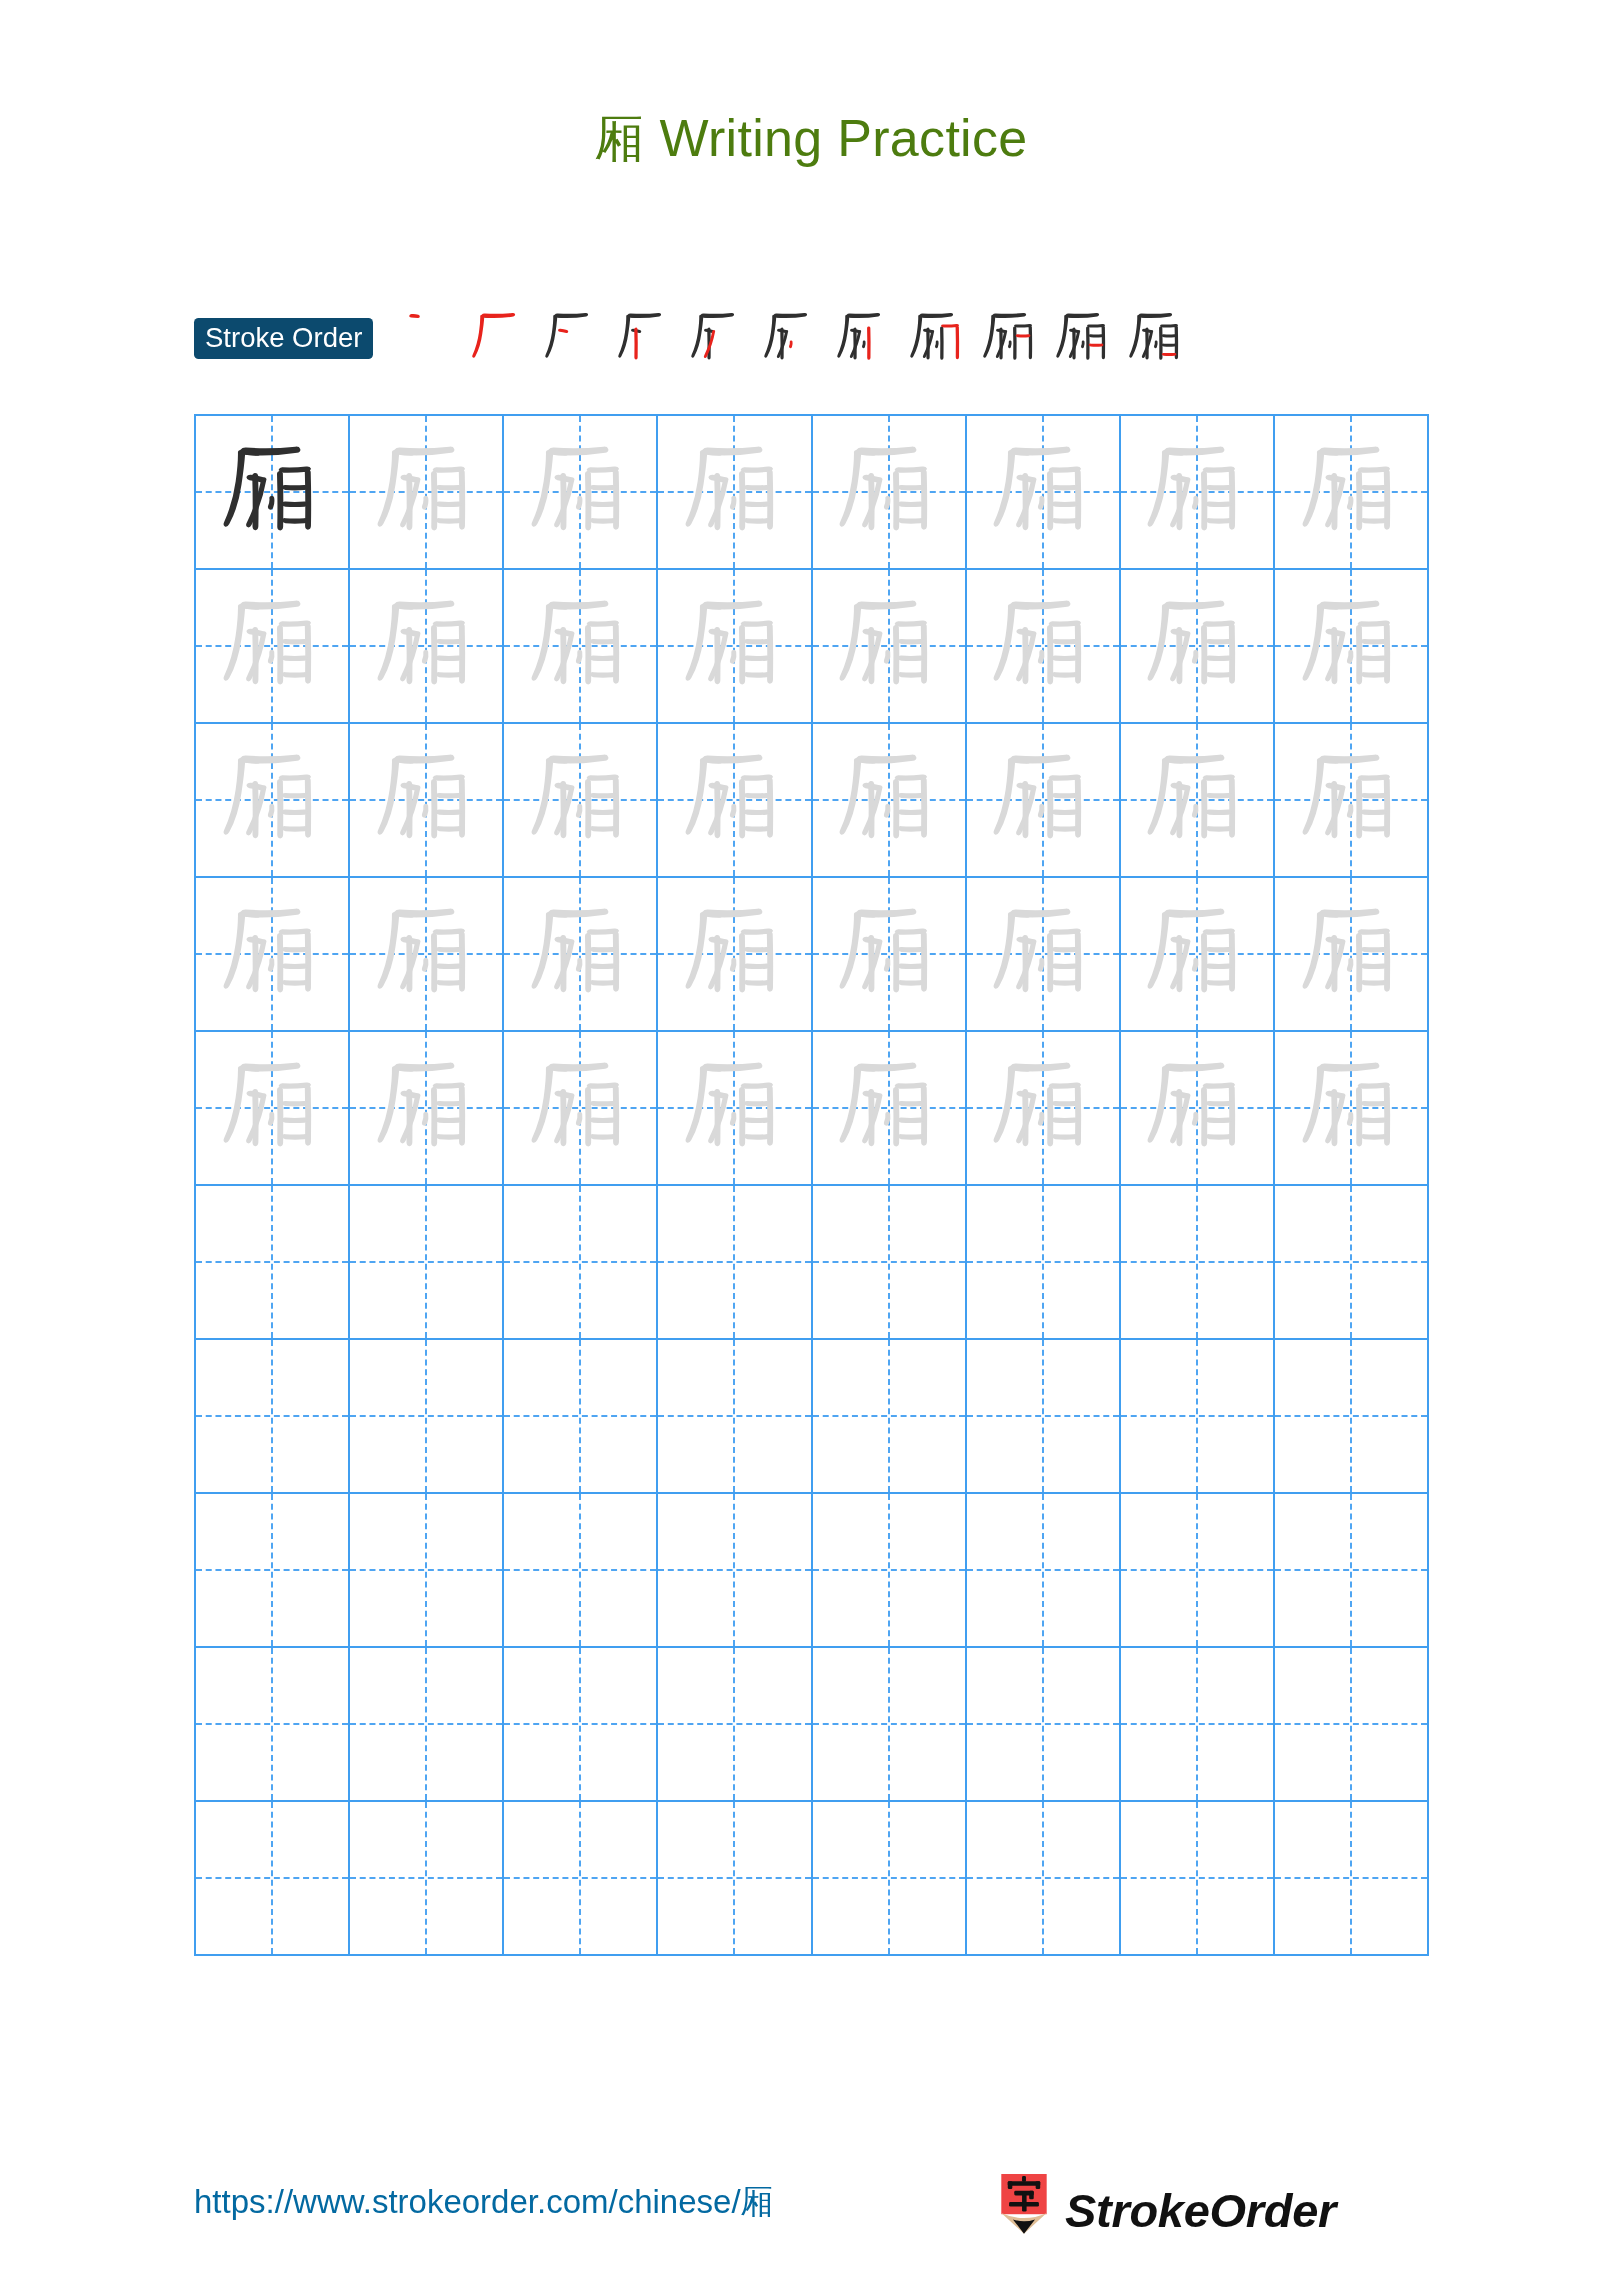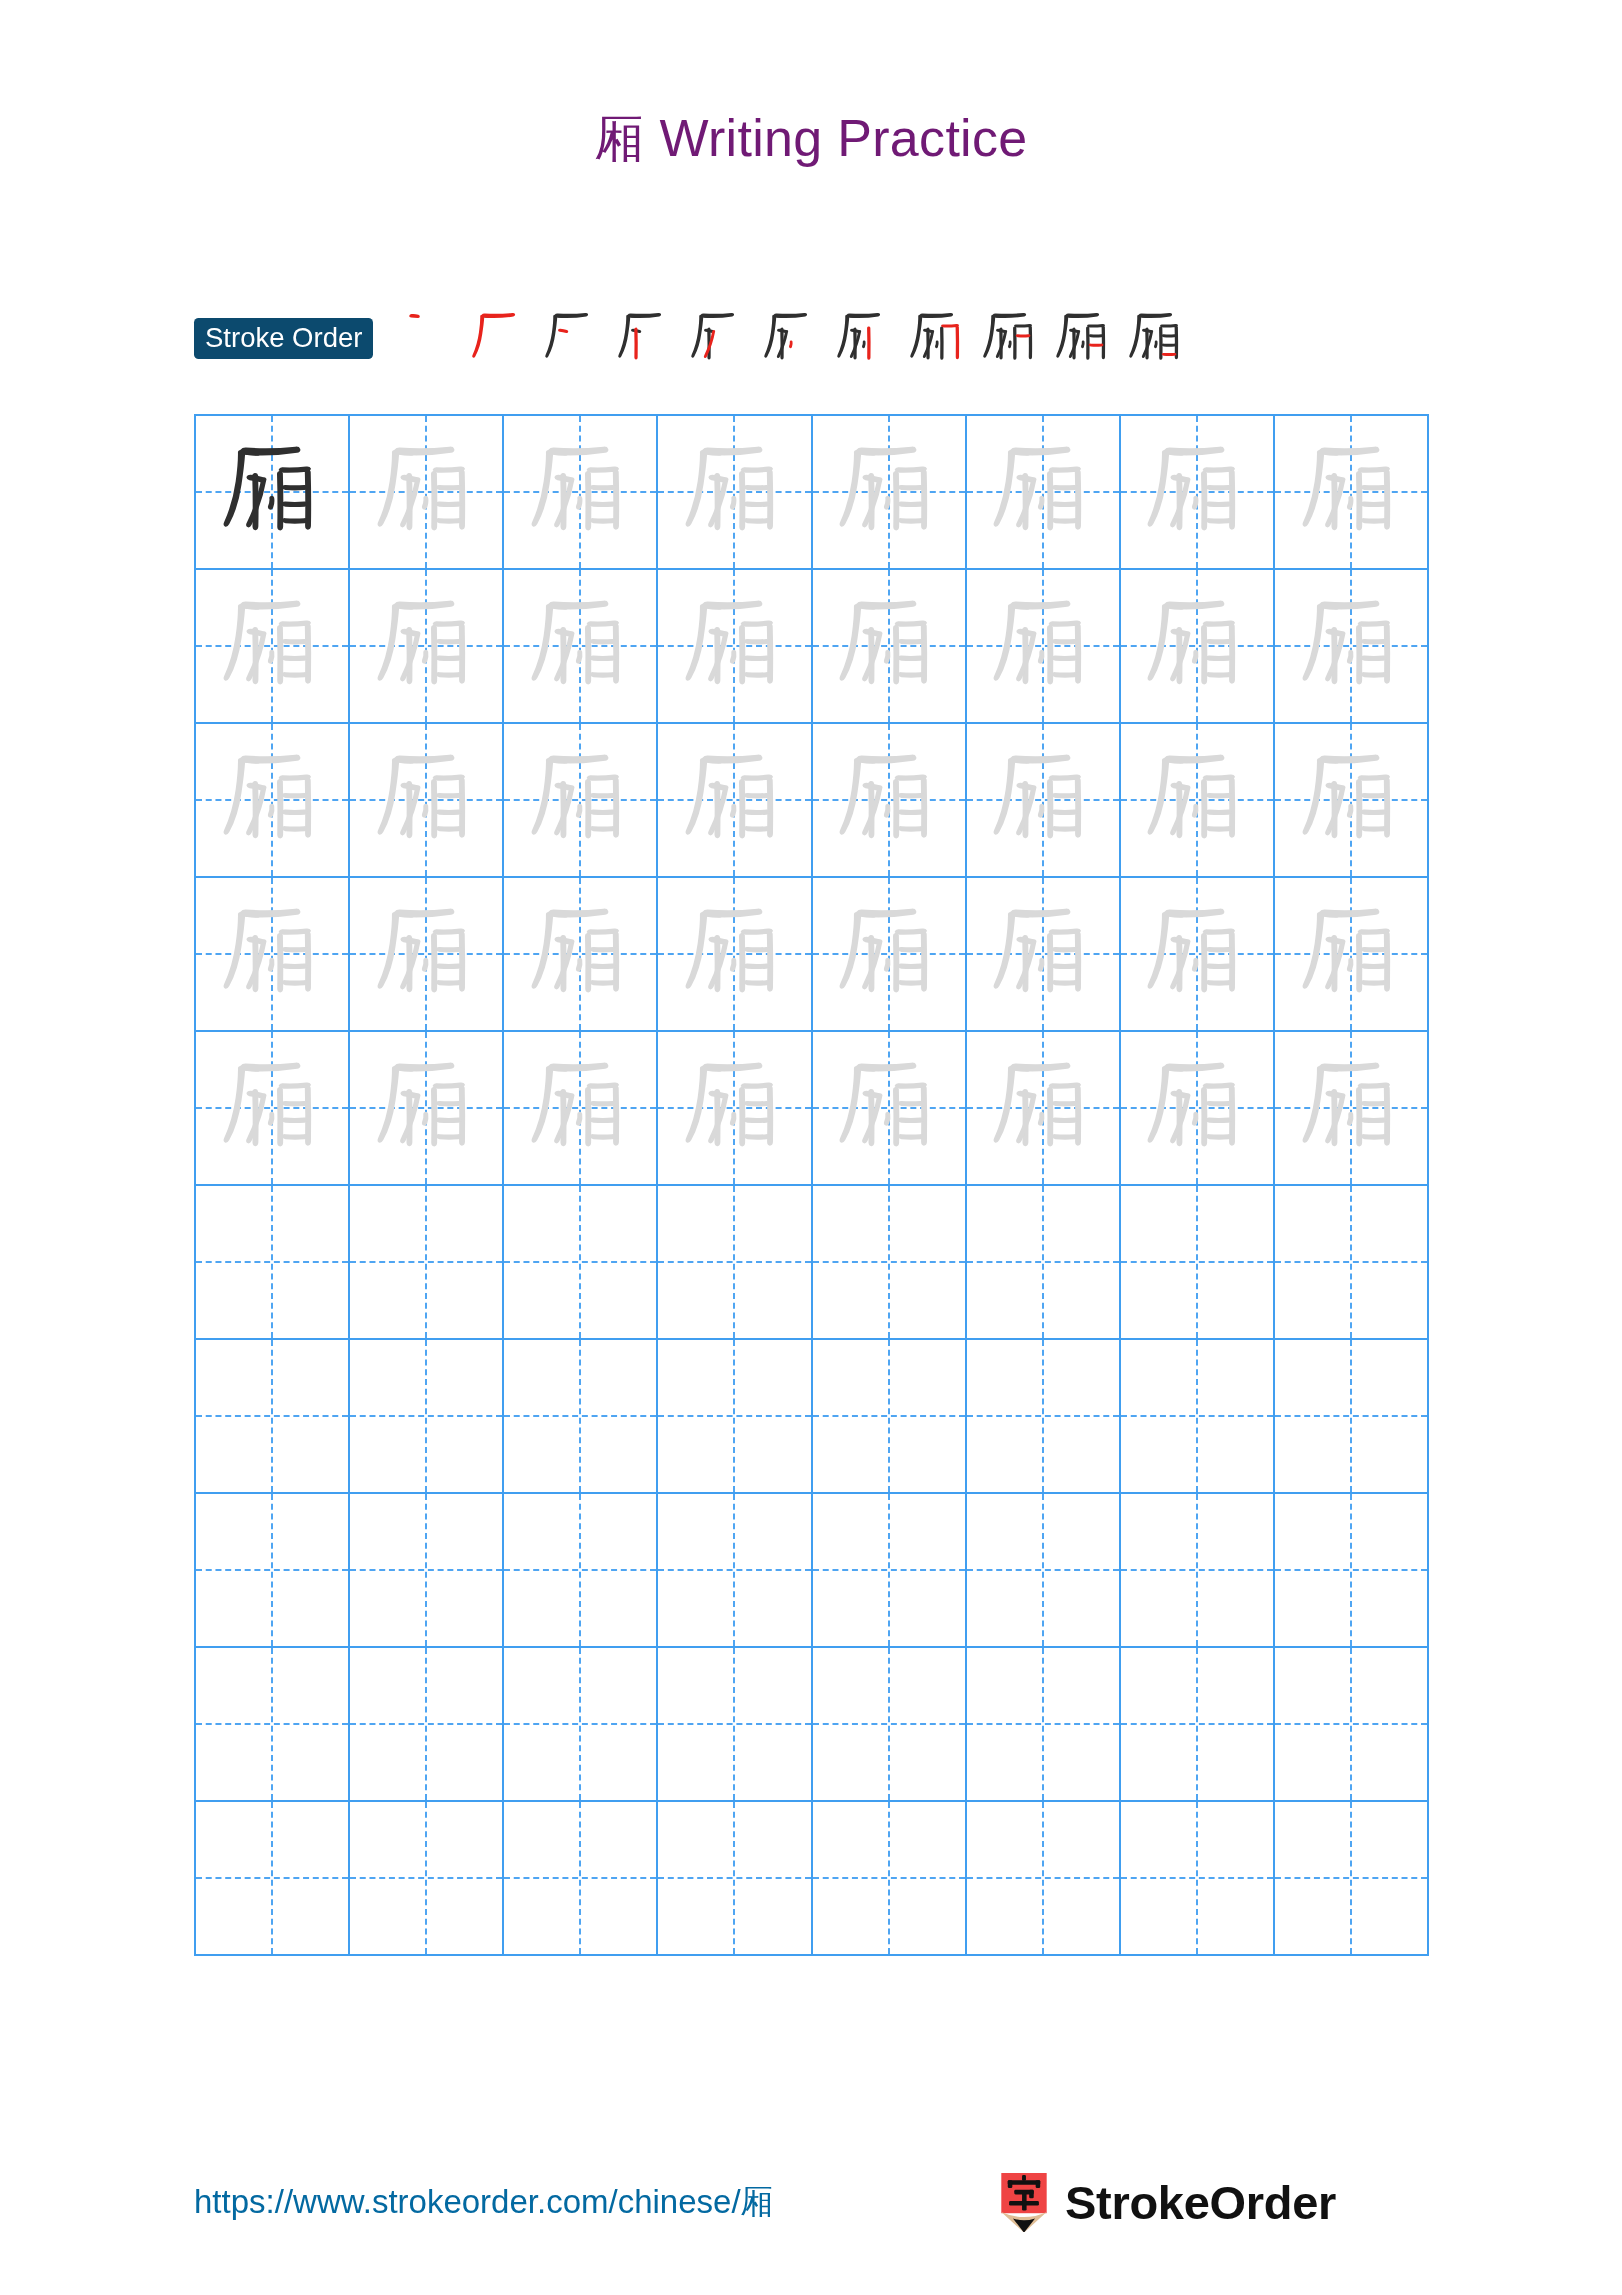--- a/index.html
+++ b/index.html
@@ -15,21 +15,21 @@
     -webkit-font-smoothing: antialiased;
   }
 
   
   #page-title {
     position: absolute;
     left: 0;
     top: 110px;
     width: 1622px;
     text-align: center;
-    color: #701a75;
+    color: #4d7c0f;
     font-size: 52px;
     font-weight: 400;
     letter-spacing: 0.3px;
     line-height: 1.1;
     white-space: nowrap;
   }
   #page-title .han {
     font-family: "DejaVu Sans", sans-serif;
     font-size: 50px;
   }
@@ -147,22 +147,23 @@
     line-height: 1.2;
   }
   #footer-url .han {
     font-family: "DejaVu Sans", sans-serif;
   }
   #footer-brand {
     position: absolute;
     left: 1000px;
     top: 2171px;
     display: flex;
-    align-items: center;
+    align-items: flex-end;
     height: 63px;
+    font-style: italic;
   }
   #brand-logo-icon {
     width: 48px;
     height: 60px;
     position: relative;
     flex: 0 0 auto;
   }
   #brand-name {
     margin-left: 17px;
     font-size: 47px;

